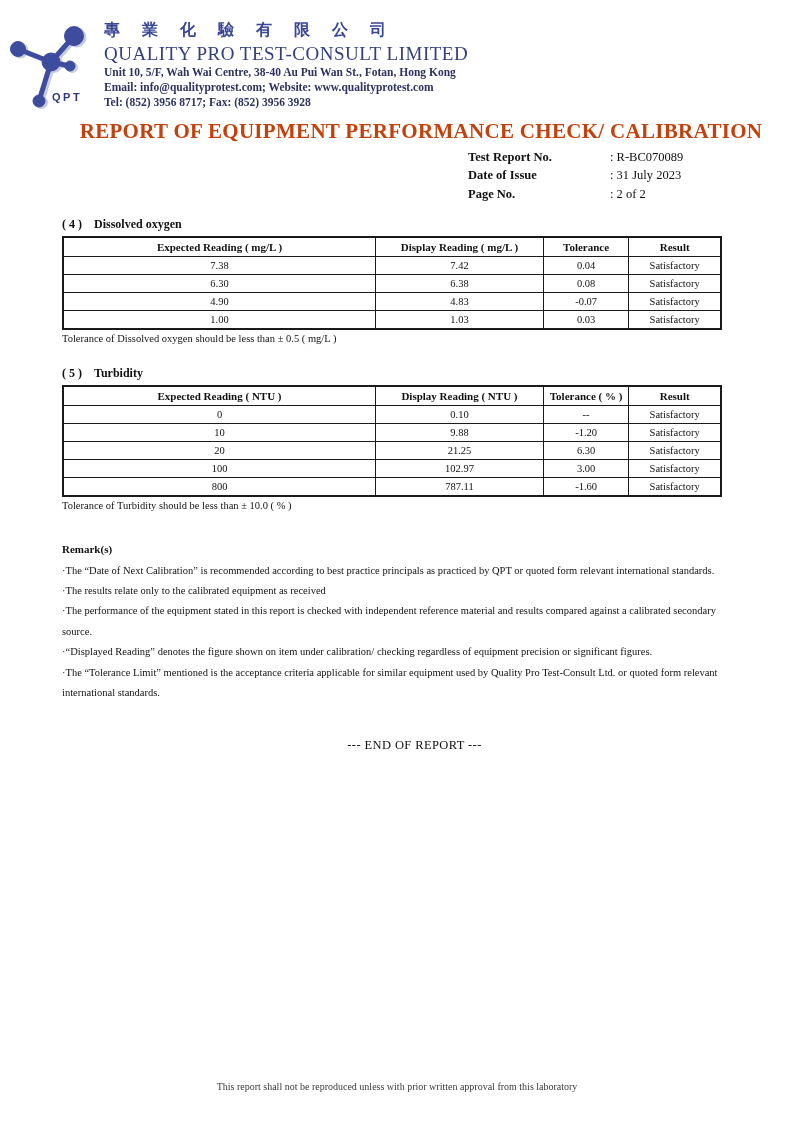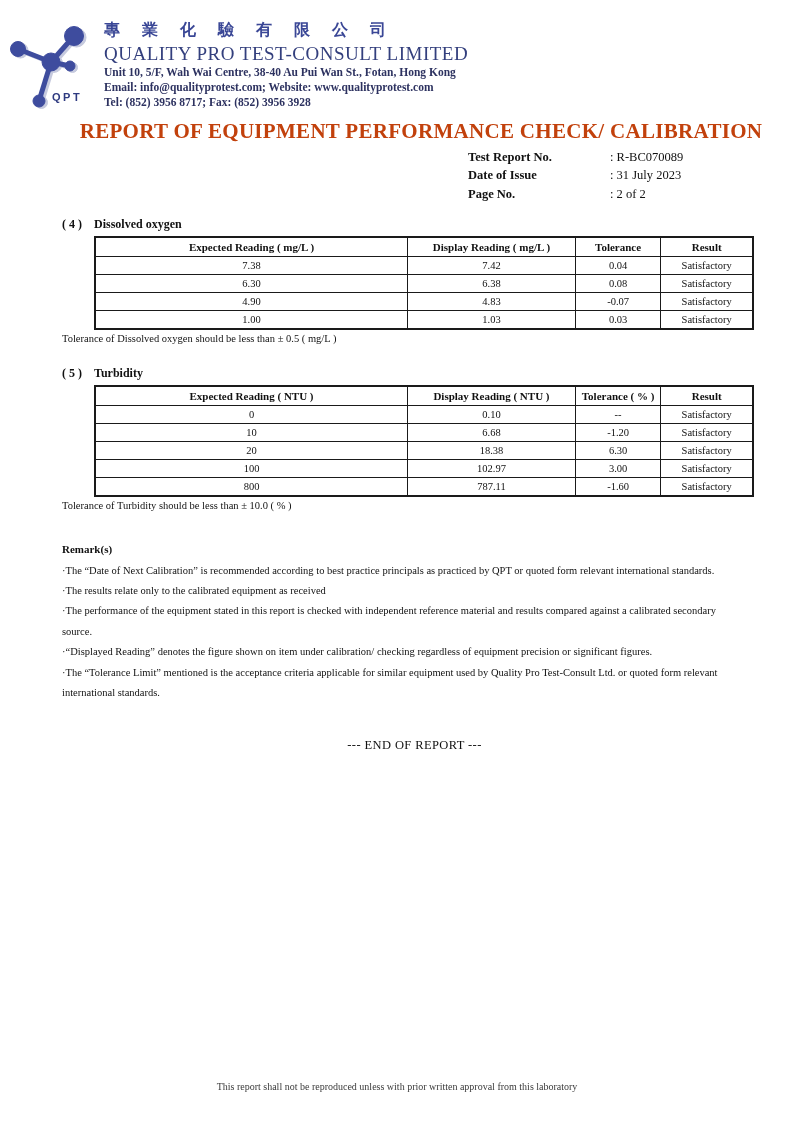--- a/index.html
+++ b/index.html
@@ -40,21 +40,20 @@
   .report-info-value { font-size: 12.5px; }
   
   .section { margin: 0 72px 0 62px; }
   .section-4 { margin-top: 13px; }
   .section-5 { margin-top: 22px; }
   .section-heading { font-size: 12px; font-weight: bold; margin-bottom: 4px; }
   .section-heading .sec-num { margin-right: 12px; }
   table.data-table {
     width: 660px; border-collapse: collapse;
     border: 2px solid #1a1a1a;
-    margin-left: 32px;
   }
   table.data-table th, table.data-table td {
     border: 1px solid #1a1a1a; text-align: center; padding: 0;
   }
   table.data-table th { font-size: 11px; font-weight: bold; height: 20px; }
   table.data-table td { font-size: 10.5px; font-weight: normal; height: 18px; }
   table.data-table th:nth-child(1), table.data-table td:nth-child(1) { width: 47.5%; }
   table.data-table th:nth-child(2), table.data-table td:nth-child(2) { width: 25.5%; }
   table.data-table th:nth-child(3), table.data-table td:nth-child(3) { width: 13%; }
   table.data-table th:nth-child(4), table.data-table td:nth-child(4) { width: 14%; }
@@ -189,27 +188,27 @@
       </thead>
       <tbody>
           <tr>
             <td>0</td>
             <td>0.10</td>
             <td>--</td>
             <td>Satisfactory</td>
           </tr>
           <tr>
             <td>10</td>
-            <td>6.68</td>
+            <td>9.88</td>
             <td>-1.20</td>
             <td>Satisfactory</td>
           </tr>
           <tr>
             <td>20</td>
-            <td>18.38</td>
+            <td>21.25</td>
             <td>6.30</td>
             <td>Satisfactory</td>
           </tr>
           <tr>
             <td>100</td>
             <td>102.97</td>
             <td>3.00</td>
             <td>Satisfactory</td>
           </tr>
           <tr>

